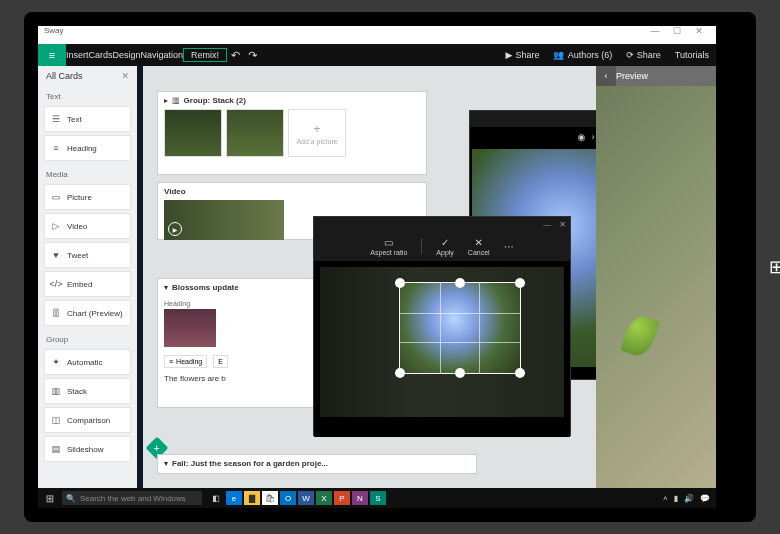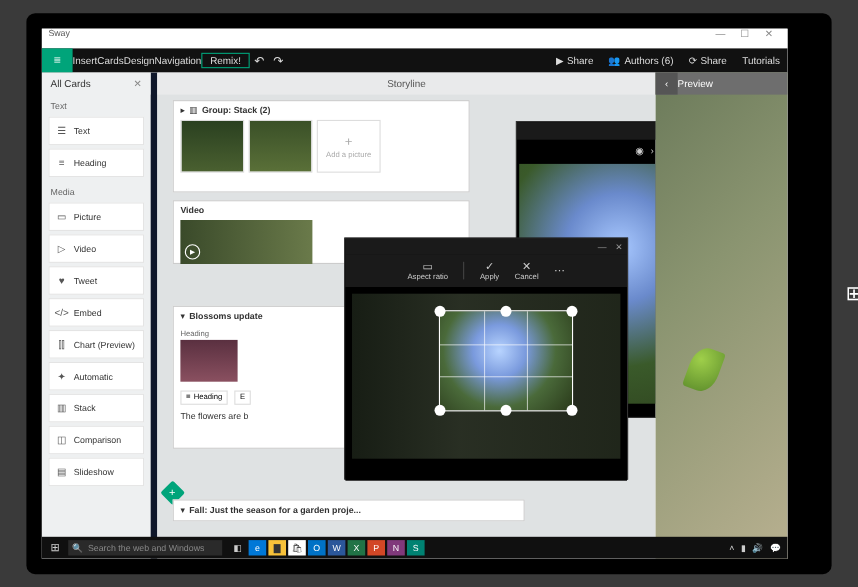--- a/index.html
+++ b/index.html
@@ -142,40 +142,40 @@
             <span>Tweet</span>
           </div>
         <div class="sb-item">
             <span class="sb-icon">&lt;/&gt;</span>
             <span>Embed</span>
           </div>
         <div class="sb-item">
             <span class="sb-icon">⫿⫿</span>
             <span>Chart (Preview)</span>
           </div>
+        <div class="sb-group">Group</div>
         <div class="sb-item">
             <span class="sb-icon">✦</span>
             <span>Automatic</span>
           </div>
         <div class="sb-item">
             <span class="sb-icon">▥</span>
             <span>Stack</span>
           </div>
         <div class="sb-item">
             <span class="sb-icon">◫</span>
             <span>Comparison</span>
           </div>
         <div class="sb-item">
             <span class="sb-icon">▤</span>
             <span>Slideshow</span>
           </div>
       </div>
 
       <div class="main">
-        <div class="main-head">Storyline</div>
 
         <div class="card card1">
           <div class="card-head">
               <span>▸</span>
               <span>▥</span>
               <b>Group: Stack (2)</b>
             </div>
           <div class="thumb-row">
             <div class="thumb plants"></div>
             <div class="thumb seedlings"></div>

